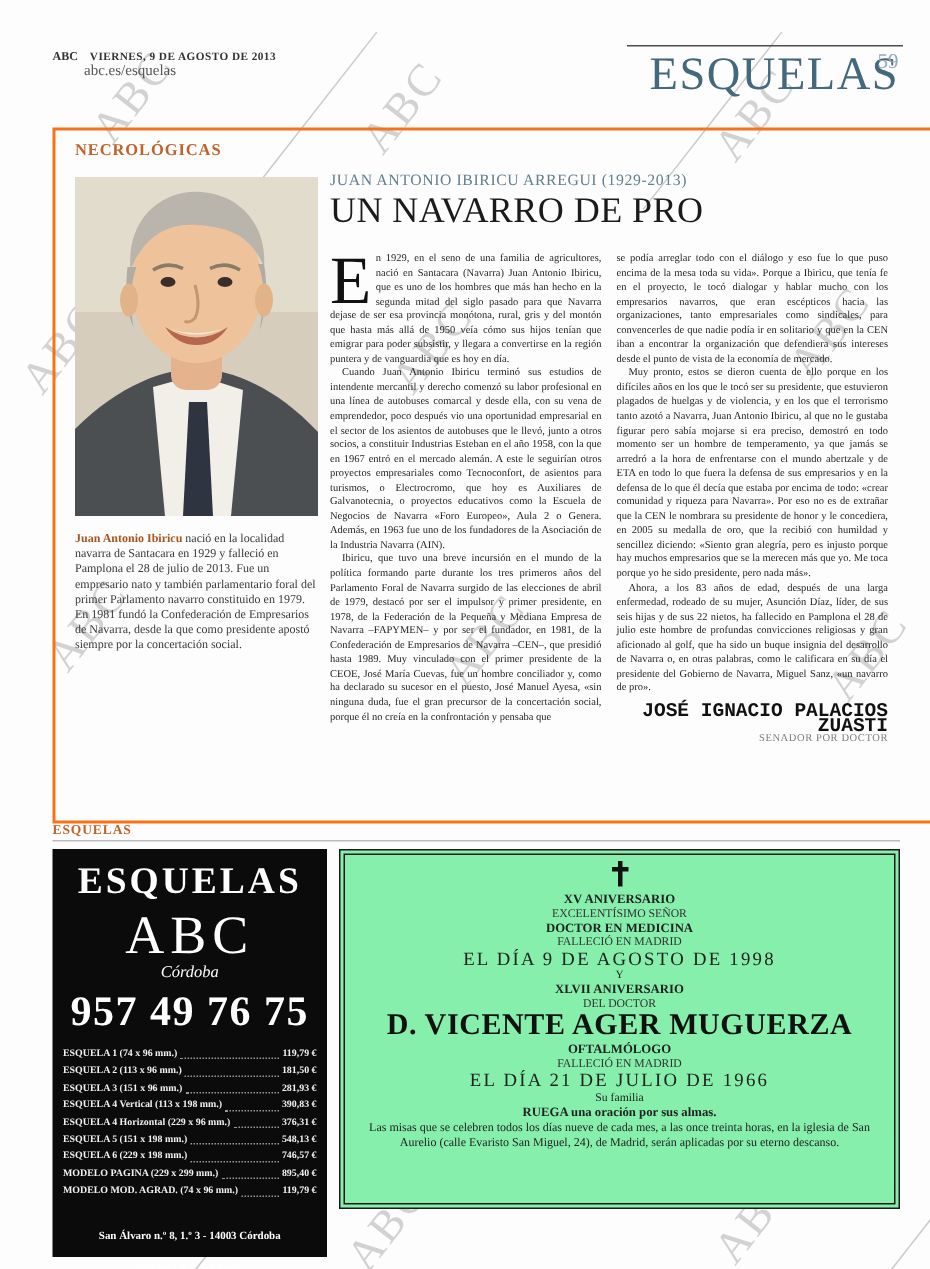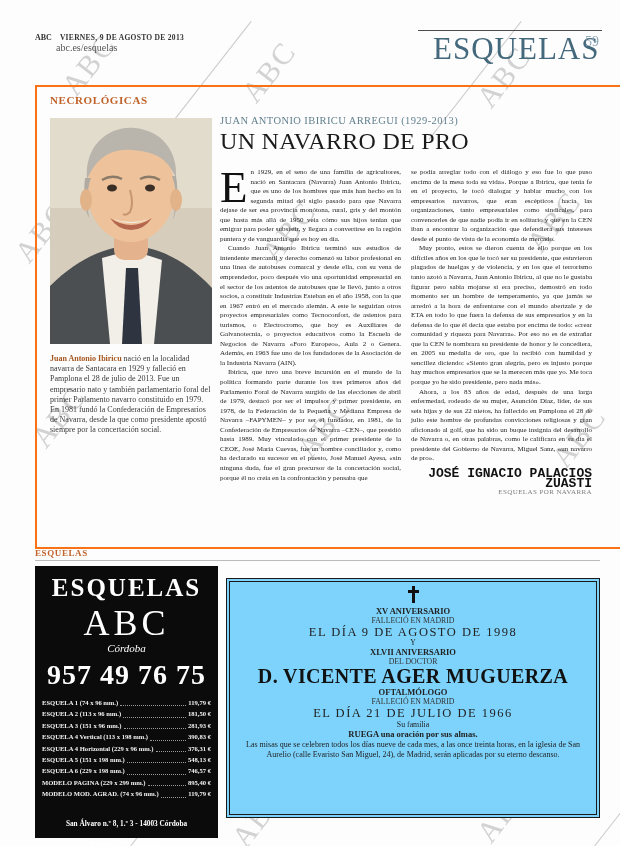--- a/index.html
+++ b/index.html
@@ -48,21 +48,21 @@
   .ad-brand{font-size:36px;letter-spacing:4px;margin-top:2px;line-height:38px;}
   .ad-city{font-style:italic;font-size:11px;margin-top:0;}
   .ad-phone{font-size:28px;font-weight:bold;letter-spacing:1px;margin:5px 0 6px;}
   .price-list{padding:0 7px;text-align:left;}
   .price-row{display:flex;align-items:flex-end;font-size:6.6px;font-weight:bold;line-height:11.4px;color:#f2f2f2;}
   .pl-dots{flex:1;border-bottom:1px dotted #999;margin:0 2px 2px;}
   .ad-address{font-size:7.3px;font-weight:bold;margin-top:19px;}
   .ad-vat{font-size:7.3px;font-weight:bold;margin-top:12px;}
   
   .obit-box{position:absolute;left:226px;top:566px;width:374px;height:240px;border:1px solid #1a1a1a;
-        padding:2px;background:#7dd3fc;z-index:2;box-sizing:border-box;margin-top:12px;}
+        padding:2px;background:#86efac;z-index:2;box-sizing:border-box;}
   .obit-inner{width:100%;height:100%;border:1px solid #1a1a1a;box-sizing:border-box;
         text-align:center;padding:4px 8px;overflow:hidden;}
   .cross{position:relative;width:3px;height:17px;background:#111;margin:0 auto 3px;}
   .cross::after{content:"";position:absolute;top:4px;left:-4px;width:11px;height:3px;background:#111;}
   .ob-anniv{font-size:8.5px;font-weight:bold;line-height:10px;}
   .ob-honor{font-size:7.8px;line-height:9px;color:#333;}
   .ob-name{font-size:20px;font-weight:bold;line-height:21px;letter-spacing:.4px;color:#111;}
   .ob-title{font-size:8.5px;font-weight:bold;line-height:10px;}
   .ob-place{font-size:7.8px;line-height:9px;color:#333;}
   .ob-date{font-size:12.5px;line-height:14px;letter-spacing:1.5px;color:#222;}
@@ -145,21 +145,21 @@
 
     <div class="article">
       <p class="first"><span class="dropcap">E</span><span>n 1929, en el seno de una familia de agricultores, nació en Santacara (Navarra) Juan Antonio Ibiricu, que es uno de los hombres que más han hecho en la segunda mitad del siglo pasado para que Navarra dejase de ser esa provincia monótona, rural, gris y del montón que hasta más allá de 1950 veía cómo sus hijos tenían que emigrar para poder subsistir, y llegara a convertirse en la región puntera y de vanguardia que es hoy en día.</span></p>
       <p>Cuando Juan Antonio Ibiricu terminó sus estudios de intendente mercantil y derecho comenzó su labor profesional en una línea de autobuses comarcal y desde ella, con su vena de emprendedor, poco después vio una oportunidad empresarial en el sector de los asientos de autobuses que le llevó, junto a otros socios, a constituir Industrias Esteban en el año 1958, con la que en 1967 entró en el mercado alemán. A este le seguirían otros proyectos empresariales como Tecnoconfort, de asientos para turismos, o Electrocromo, que hoy es Auxiliares de Galvanotecnia, o proyectos educativos como la Escuela de Negocios de Navarra «Foro Europeo», Aula 2 o Genera. Además, en 1963 fue uno de los fundadores de la Asociación de la Industria Navarra (AIN).</p>
       <p>Ibiricu, que tuvo una breve incursión en el mundo de la política formando parte durante los tres primeros años del Parlamento Foral de Navarra surgido de las elecciones de abril de 1979, destacó por ser el impulsor y primer presidente, en 1978, de la Federación de la Pequeña y Mediana Empresa de Navarra –FAPYMEN– y por ser el fundador, en 1981, de la Confederación de Empresarios de Navarra –CEN–, que presidió hasta 1989. Muy vinculado con el primer presidente de la CEOE, José María Cuevas, fue un hombre conciliador y, como ha declarado su sucesor en el puesto, José Manuel Ayesa, «sin ninguna duda, fue el gran precursor de la concertación social, porque él no creía en la confrontación y pensaba que</p>
       <p class="first">se podía arreglar todo con el diálogo y eso fue lo que puso encima de la mesa toda su vida». Porque a Ibiricu, que tenía fe en el proyecto, le tocó dialogar y hablar mucho con los empresarios navarros, que eran escépticos hacia las organizaciones, tanto empresariales como sindicales, para convencerles de que nadie podía ir en solitario y que en la CEN iban a encontrar la organización que defendiera sus intereses desde el punto de vista de la economía de mercado.</p>
       <p>Muy pronto, estos se dieron cuenta de ello porque en los difíciles años en los que le tocó ser su presidente, que estuvieron plagados de huelgas y de violencia, y en los que el terrorismo tanto azotó a Navarra, Juan Antonio Ibiricu, al que no le gustaba figurar pero sabía mojarse si era preciso, demostró en todo momento ser un hombre de temperamento, ya que jamás se arredró a la hora de enfrentarse con el mundo abertzale y de ETA en todo lo que fuera la defensa de sus empresarios y en la defensa de lo que él decía que estaba por encima de todo: «crear comunidad y riqueza para Navarra». Por eso no es de extrañar que la CEN le nombrara su presidente de honor y le concediera, en 2005 su medalla de oro, que la recibió con humildad y sencillez diciendo: «Siento gran alegría, pero es injusto porque hay muchos empresarios que se la merecen más que yo. Me toca porque yo he sido presidente, pero nada más».</p>
       <p>Ahora, a los 83 años de edad, después de una larga enfermedad, rodeado de su mujer, Asunción Díaz, líder, de sus seis hijas y de sus 22 nietos, ha fallecido en Pamplona el 28 de julio este hombre de profundas convicciones religiosas y gran aficionado al golf, que ha sido un buque insignia del desarrollo de Navarra o, en otras palabras, como le calificara en su día el presidente del Gobierno de Navarra, Miguel Sanz, «un navarro de pro».</p>
       <p class="byline">
         <span class="byline-name">JOSÉ IGNACIO PALACIOS ZUASTI</span>
-        <span class="byline-role">ESQUELAS POR NAVARRA</span>
+        <span class="byline-role">SENADOR POR DOCTOR</span>
       </p>
     </div>
   </div>
 
   <div class="esq-label">ESQUELAS</div>
   <div class="esq-rule"></div>
 
   <div class="ad-box">
     <div class="ad-title">ESQUELAS</div>
     <div class="ad-brand">ABC</div>
@@ -213,20 +213,22 @@
         </div>
     </div>
     <div class="ad-address">San Álvaro n.º 8, 1.º 3 - 14003 Córdoba</div>
     <div class="ad-vat">Precios I.V.A. Incluido.</div>
   </div>
 
   <div class="obit-box">
     <div class="obit-inner">
       <div class="cross"></div>
       <div class="ob-anniv">XV ANIVERSARIO</div>
+      <div class="ob-honor">EXCELENTÍSIMO SEÑOR</div>
+      <div class="ob-title">DOCTOR EN MEDICINA</div>
       <div class="ob-place">FALLECIÓ EN MADRID</div>
       <div class="ob-date">EL DÍA 9 DE AGOSTO DE 1998</div>
       <div class="ob-y">Y</div>
       <div class="ob-anniv">XLVII ANIVERSARIO</div>
       <div class="ob-honor">DEL DOCTOR</div>
       <div class="ob-name">D. VICENTE AGER MUGUERZA</div>
       <div class="ob-title">OFTALMÓLOGO</div>
       <div class="ob-place">FALLECIÓ EN MADRID</div>
       <div class="ob-date">EL DÍA 21 DE JULIO DE 1966</div>
       <div class="ob-family">Su familia</div>

